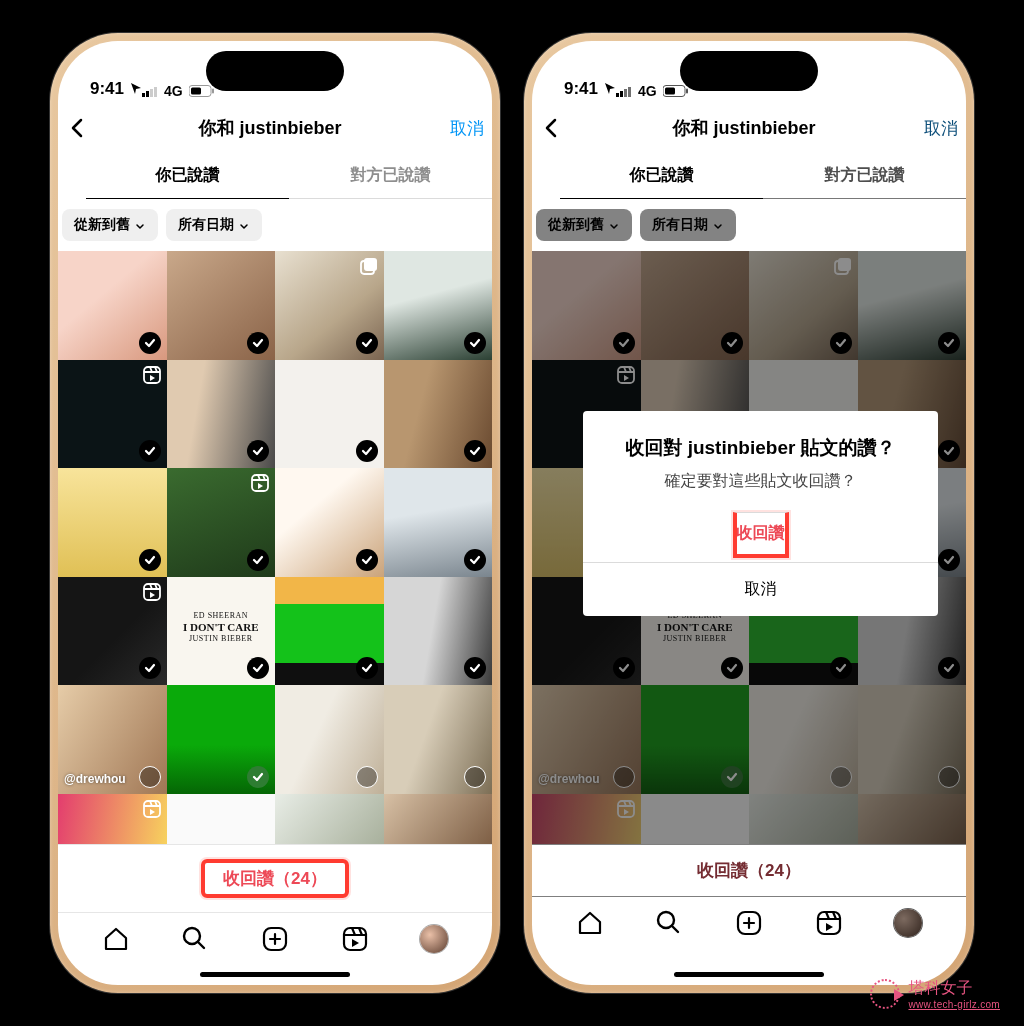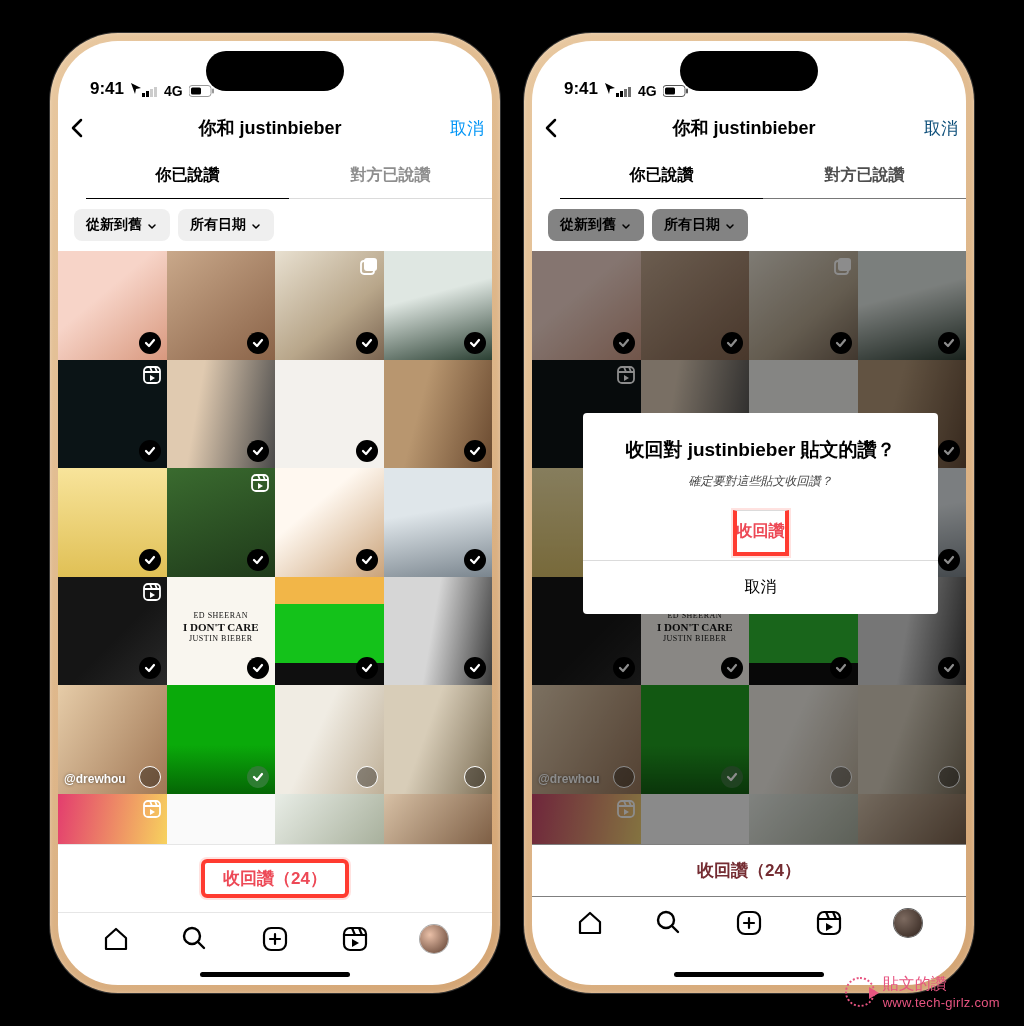--- a/index.html
+++ b/index.html
@@ -75,21 +75,21 @@
   flex: 1;
   text-align: center;
   padding: 12px 0;
   font-size: 16px;
   font-weight: 600;
   color: #8e8e8e;
   border-bottom: 1px solid #dbdbdb;
 }
 .tab.active { color: #000; border-bottom: 1.5px solid #000; }
 
-.filters { display: flex; gap: 8px; padding: 10px 16px; }
+.filters { display: flex; gap: 8px; padding: 10px 4px; }
 .filter {
   background: #efefef;
   border: none;
   border-radius: 8px;
   padding: 7px 12px;
   font-size: 14px;
   font-weight: 600;
   display: flex;
   align-items: center;
   gap: 4px;
@@ -173,21 +173,21 @@
 }
 .dialog {
   width: 82%;
   background: #fff;
   border-radius: 4px;
   text-align: center;
   overflow: hidden;
   margin-left: 23px;
 }
 .dialog-title { font-size: 19px; font-weight: 700; padding: 24px 24px 10px; }
-.dialog-msg { font-size: 12px; color: #444; padding: 0 24px 20px; font-style: italic; }
+.dialog-msg { font-size: 16px; color: #444; padding: 0 24px 20px; }
 .dialog-btn { padding: 16px 0; font-size: 16px; border-top: 0.5px solid #dbdbdb; cursor: pointer; }
 .dialog-confirm { color: #ed4956; font-weight: 700; }
 .dialog-btn.highlight-box { border-radius: 0; margin: 0 10px 4px; padding: 10px 0; }
 .dialog-cancel { color: #000; }
 
 
 .bg1  { background: linear-gradient(140deg,#f7d4c8 40%,#d8987e); }
 .bg2  { background: linear-gradient(140deg,#c9a88a,#8a6348); }
 .bg3  { background: linear-gradient(140deg,#e8e0d0,#b8a68a 60%,#7a6450); }
 .bg4  { background: linear-gradient(165deg,#dfe7e2 40%,#2b4033); }
@@ -218,21 +218,21 @@
   font-size: 11px; font-weight: 700; color: #111; line-height: 1.2;
 }
 .album-sub { font-size: 8px; letter-spacing: 0.5px; display: block; font-weight: 400; }
 
 .watermark {
   position: absolute;
   bottom: 16px; right: 24px;
   display: flex; align-items: center; gap: 8px;
   color: #e75480; font-size: 16px;
 }
-.watermark-sub { display: block; font-size: 13px; color: #e75480; letter-spacing: 0.3px; }
+.watermark-sub { display: block; font-size: 10px; color: #e75480; letter-spacing: 0.3px; text-decoration: underline; }
 .wm-icon {
   width: 30px; height: 30px; border: 2px dotted #e75480; border-radius: 50%;
   position: relative;
 }
 .wm-icon::after {
   content: ""; position: absolute; left: 22px; top: 8px;
   width: 0; height: 0;
   border-left: 10px solid #e75480;
   border-top: 6px solid transparent;
   border-bottom: 6px solid transparent;
@@ -760,16 +760,16 @@
       </div>
     </div>
 
     <div class="home-indicator"></div>
   </div>
 </div>
 
 <div class="watermark">
   <div class="wm-icon"></div>
   <div>
-    <span>貼文的讚</span>
+    <span>塔科女子</span>
     <span class="watermark-sub">www.tech-girlz.com</span>
   </div>
 </div>
 
 </body></html>

